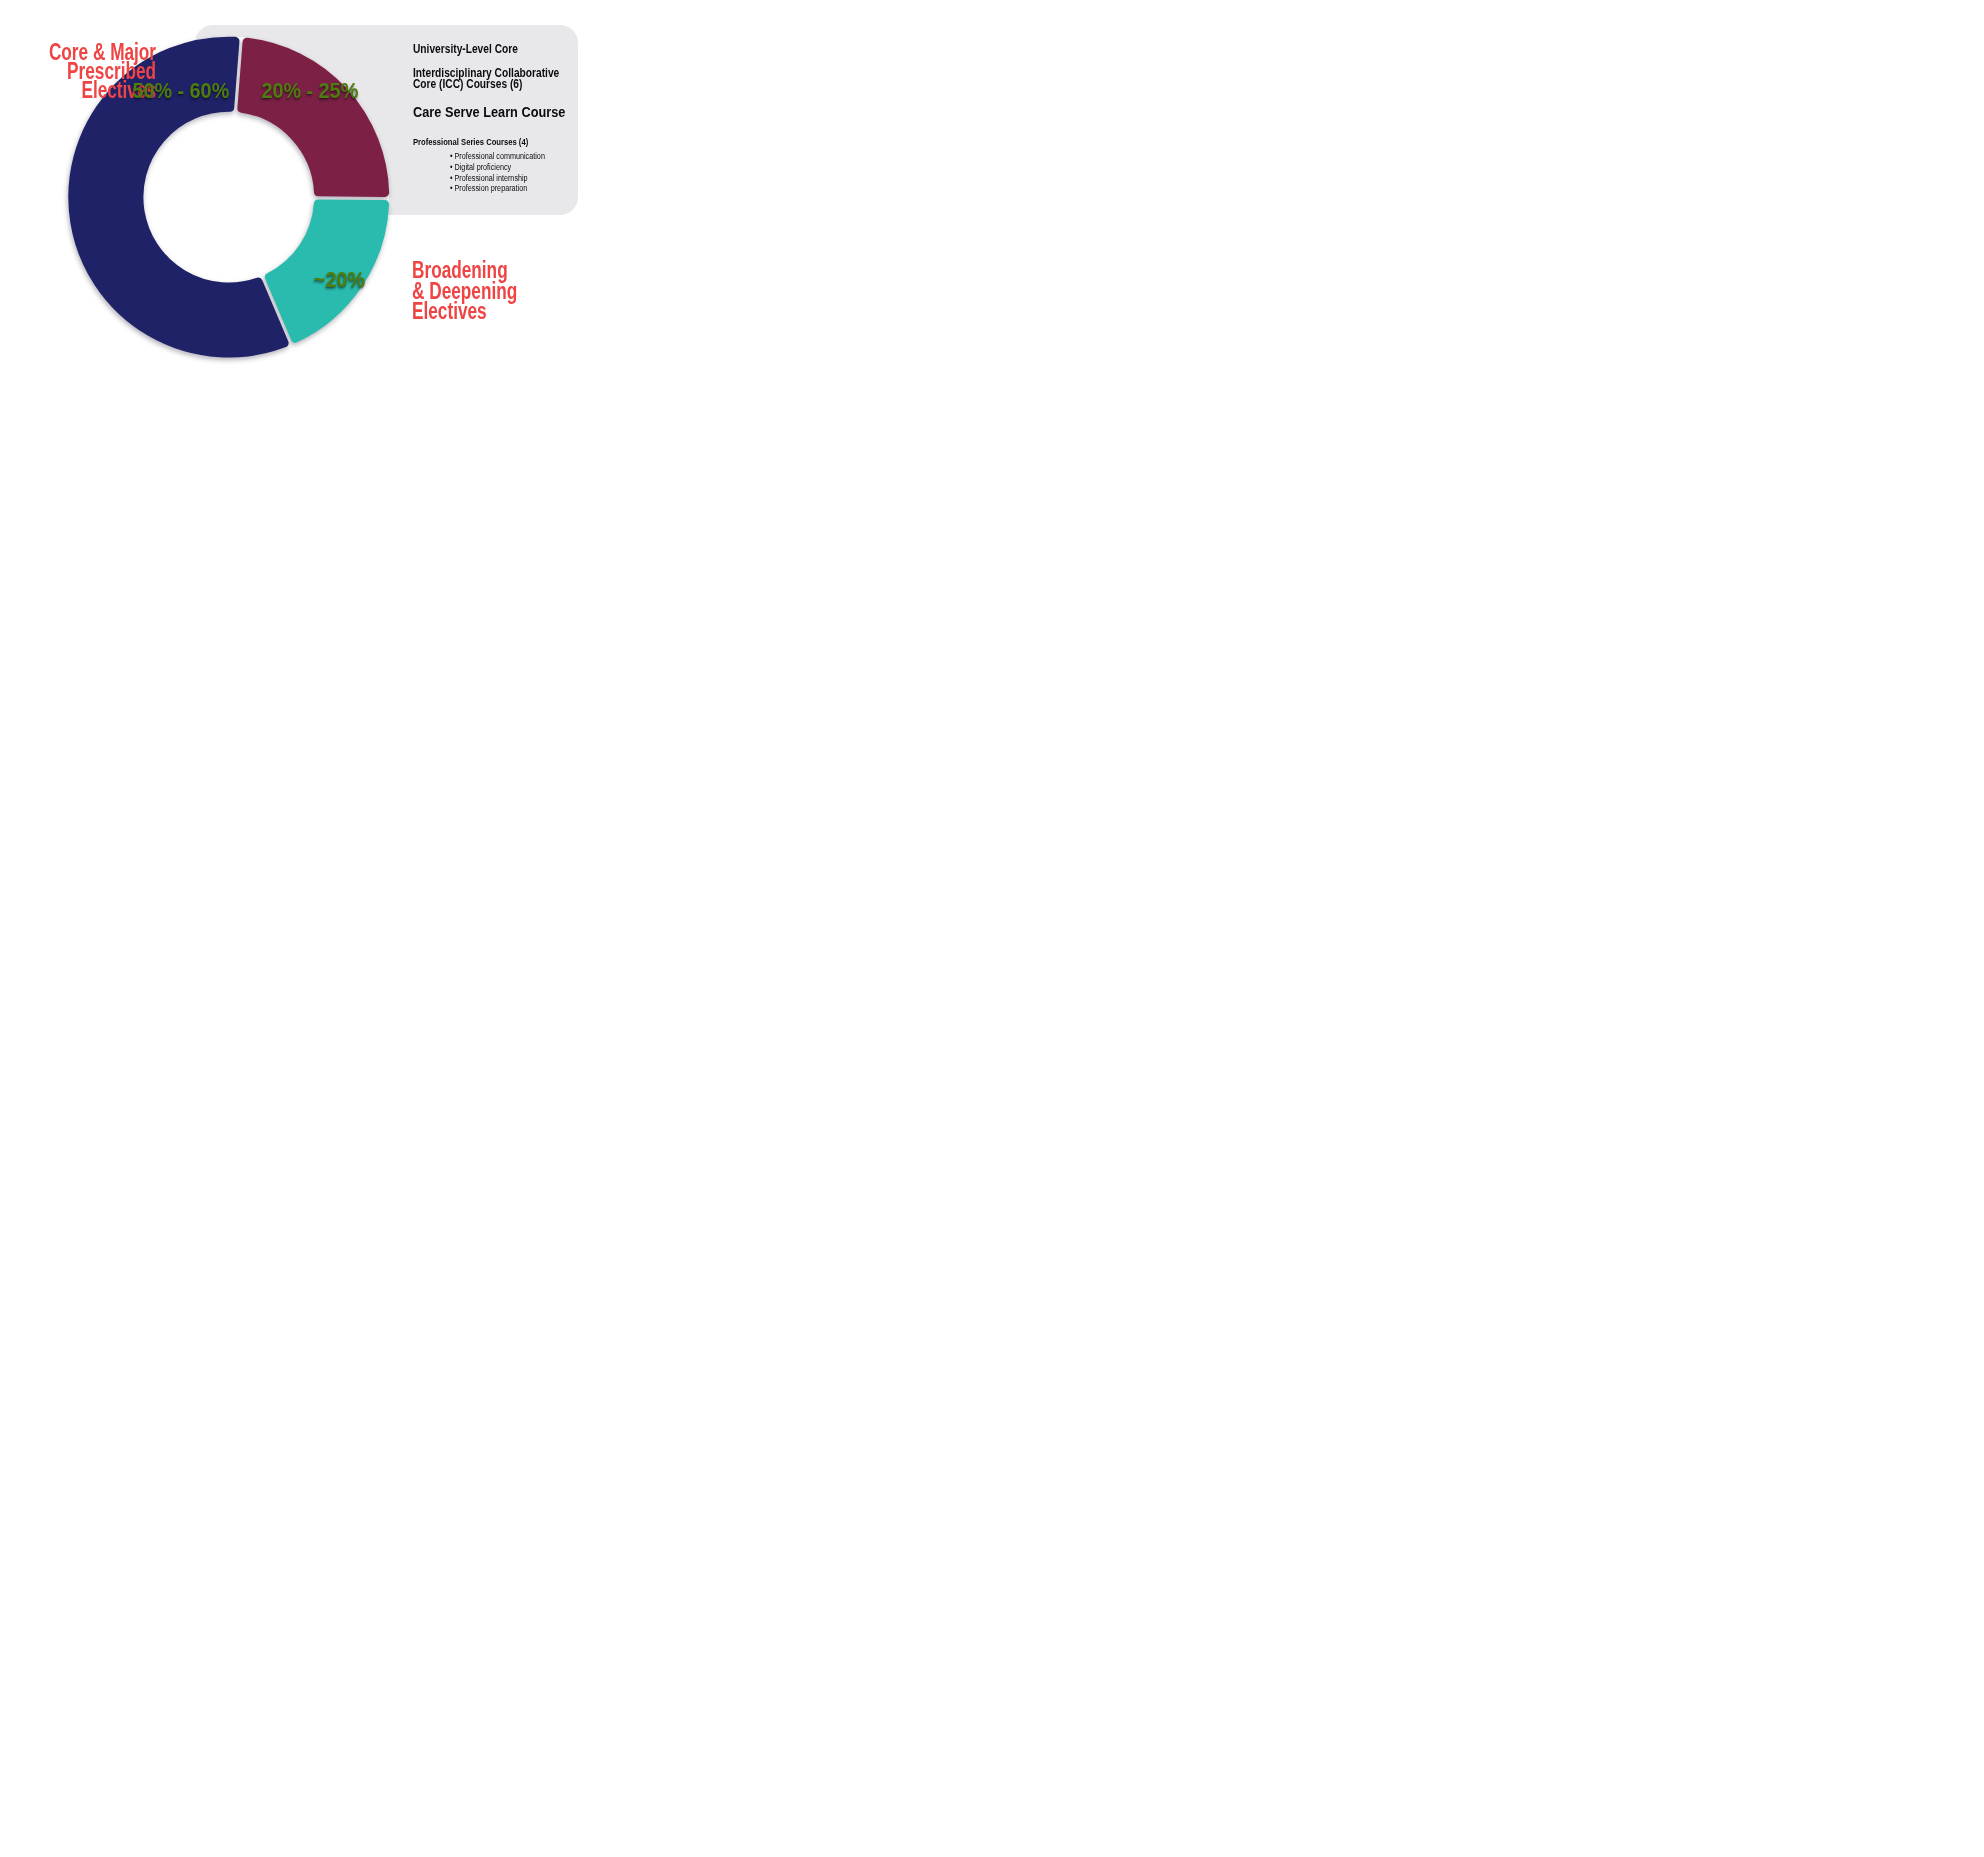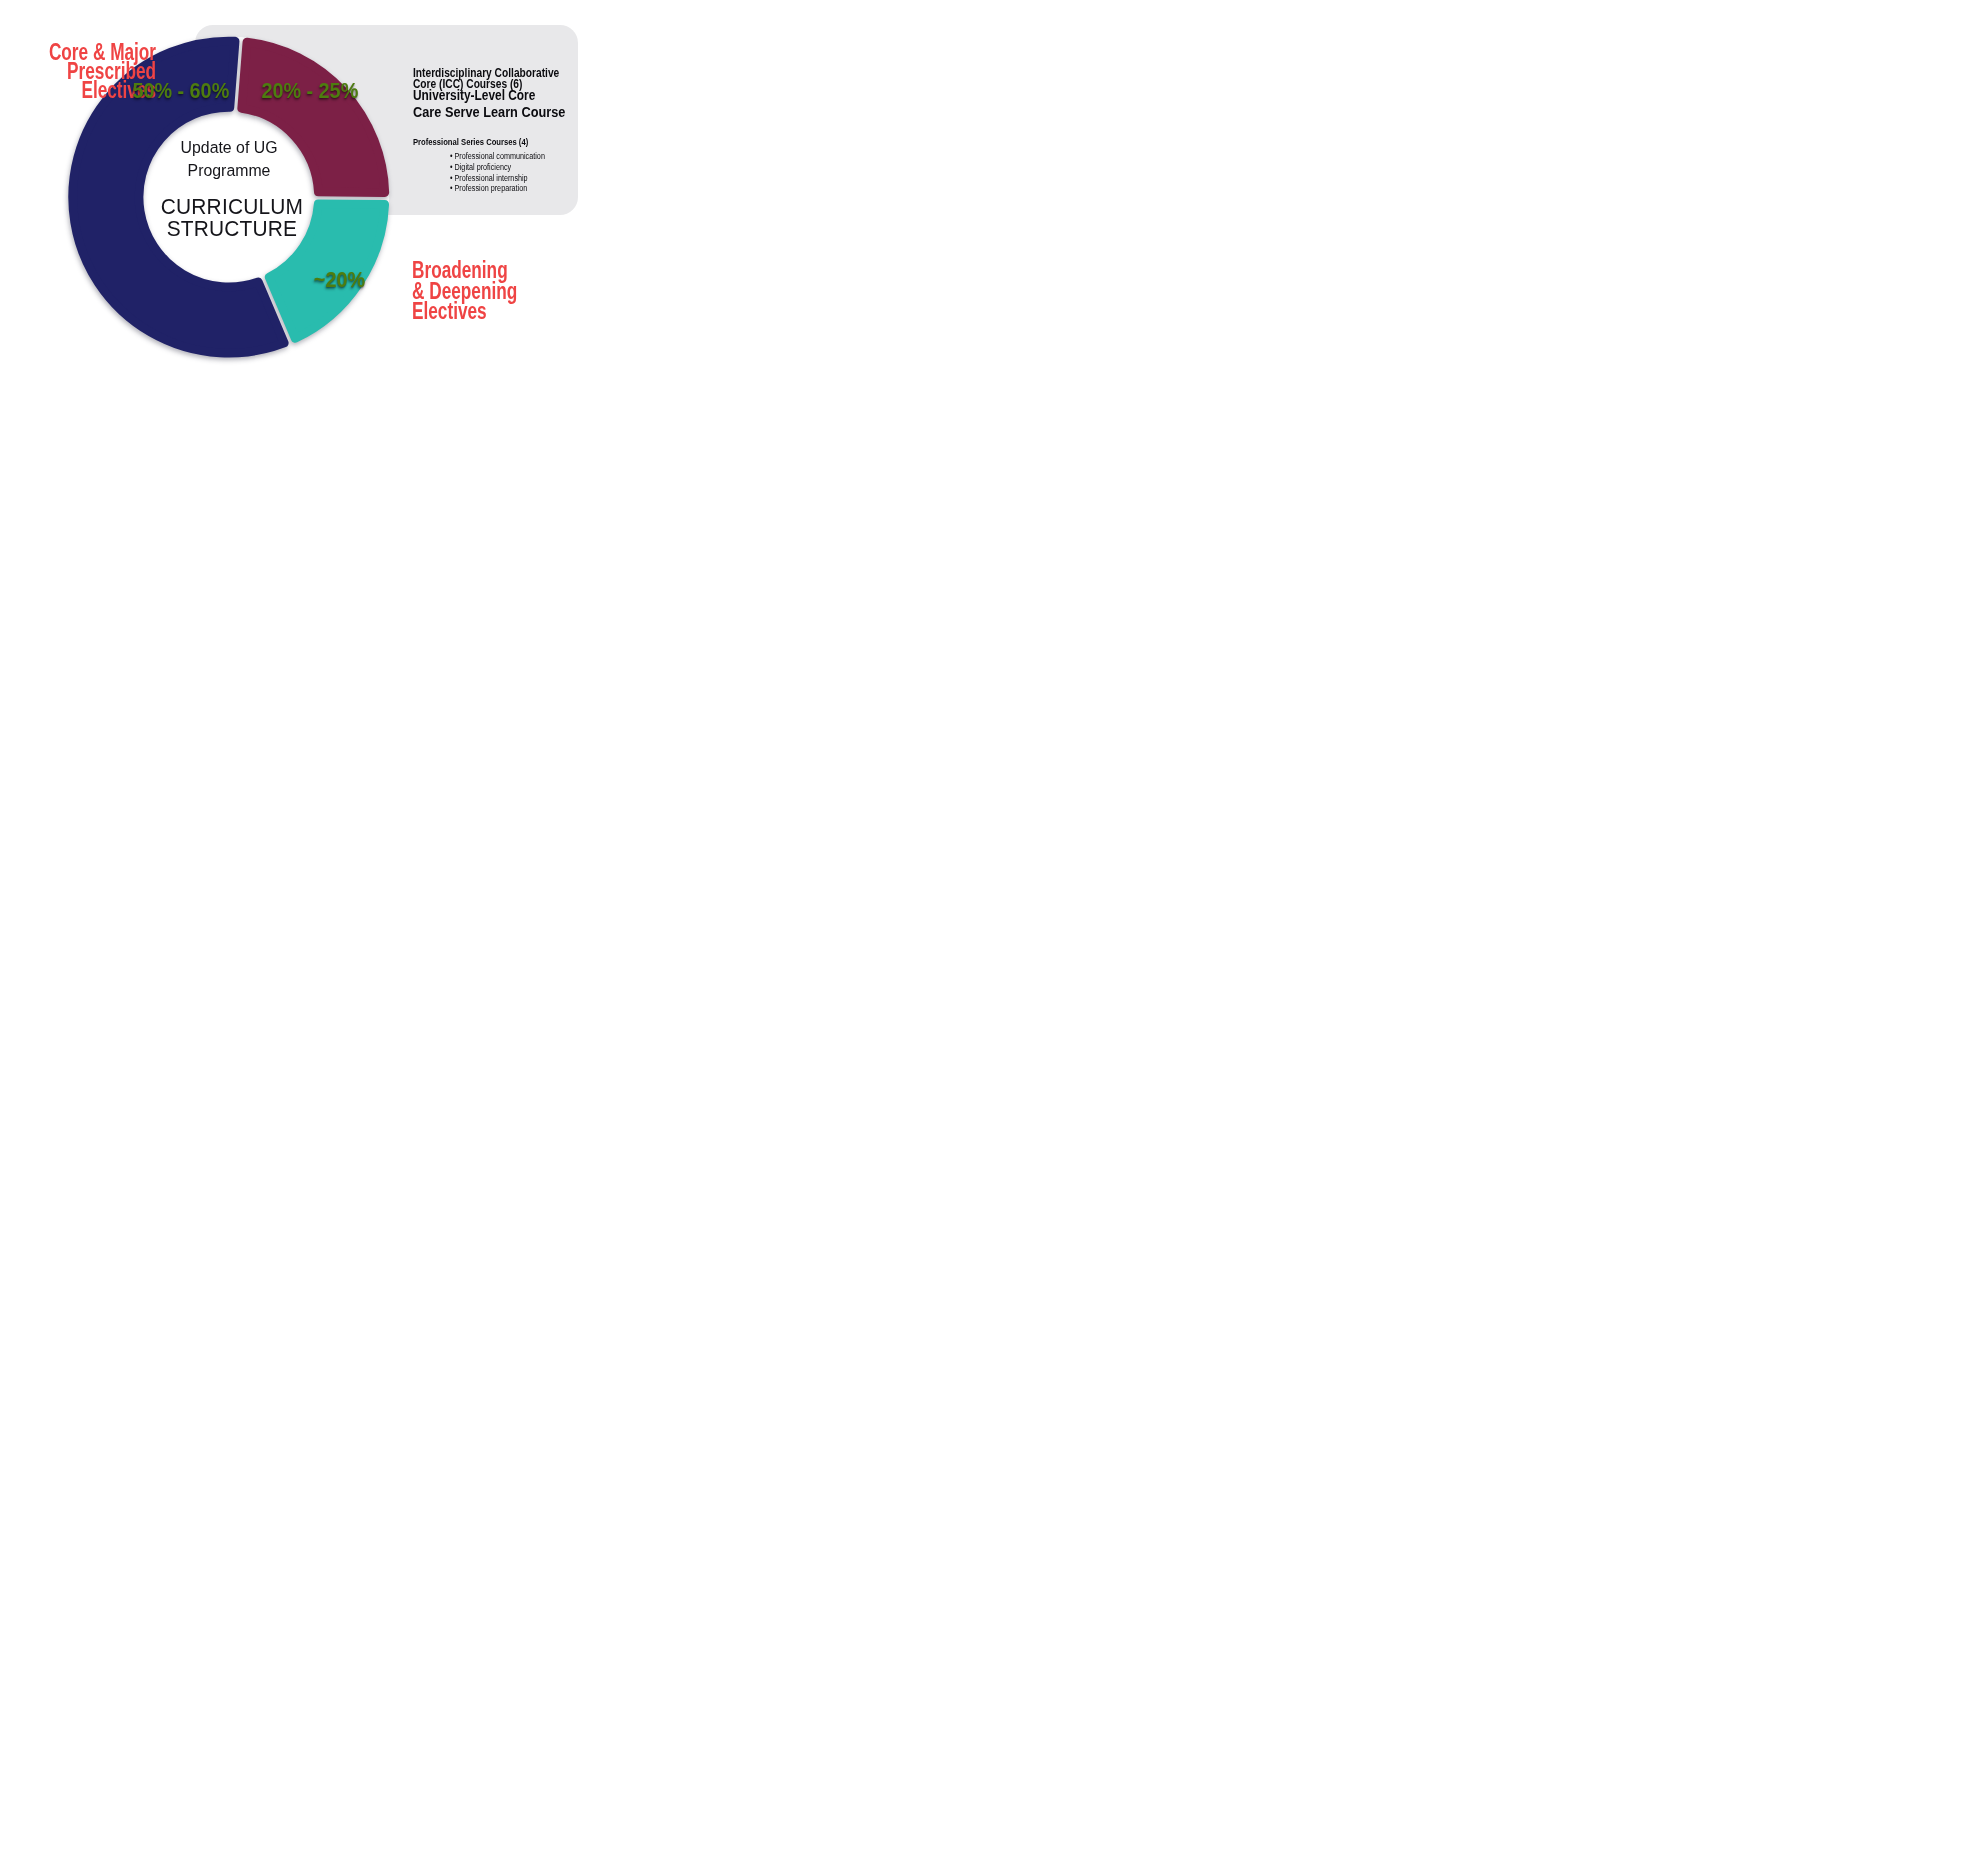--- a/index.html
+++ b/index.html
@@ -33,21 +33,21 @@
 
   
   #center-text{position:absolute;left:157px;top:137px;width:144px;text-align:center;color:#15151A;}
   #center-text .squeeze{transform:scaleX(.95);transform-origin:50% 0;}
   .center-sub{font-size:16.7px;line-height:22.6px;font-weight:400;}
   .center-title{font-size:22px;line-height:22px;font-weight:400;margin-top:13.5px;letter-spacing:0.2px;}
 
   
   .panel-text{position:absolute;color:#0B0B0F;}
   .panel-text .squeeze{transform:scaleX(.85);transform-origin:0 0;}
-  #panel-heading{left:413px;top:41px;font-size:14px;line-height:17.5px;font-weight:700;margin-top:46px;}
+  #panel-heading{left:413px;top:41px;font-size:12px;line-height:17.5px;font-weight:700;}
   #panel-icc{left:413px;top:68px;font-size:12px;line-height:11px;font-weight:700;}
   #panel-care{left:413px;top:106px;font-size:15px;line-height:11px;font-weight:700;}
   #panel-series{left:413px;top:137px;font-size:9px;line-height:11px;font-weight:700;}
   #panel-bullets{left:413px;top:151px;font-size:8.5px;line-height:10.8px;font-weight:400;margin-left:37px;}
   .bullet-line::before{content:"\2022  ";}
 </style>
 </head>
 <body>
 
 <div id="page">
@@ -82,34 +82,20 @@
   <div id="pct-core" class="pct">
     <span class="squeeze">50% - 60%</span>
   </div>
   <div id="pct-univ" class="pct">
     <span class="squeeze">20% - 25%</span>
   </div>
   <div id="pct-broad" class="pct">
     <span class="squeeze">~20%</span>
   </div>
 
-  <div id="center-text">
-    <div class="center-sub">
-      <span class="squeeze">
-        <span>Update of UG</span><br>
-        <span>Programme</span>
-      </span>
-    </div>
-    <div class="center-title">
-      <span class="squeeze">
-        <span>CURRICULUM</span><br>
-        <span>STRUCTURE</span>
-      </span>
-    </div>
-  </div>
 
   <div id="panel-heading" class="panel-text">
     <span class="squeeze">University-Level Core</span>
   </div>
 
   <div id="panel-icc" class="panel-text">
     <span class="squeeze">
       <span>Interdisciplinary Collaborative</span><br>
       <span>Core (ICC) Courses (6)</span>
     </span>

